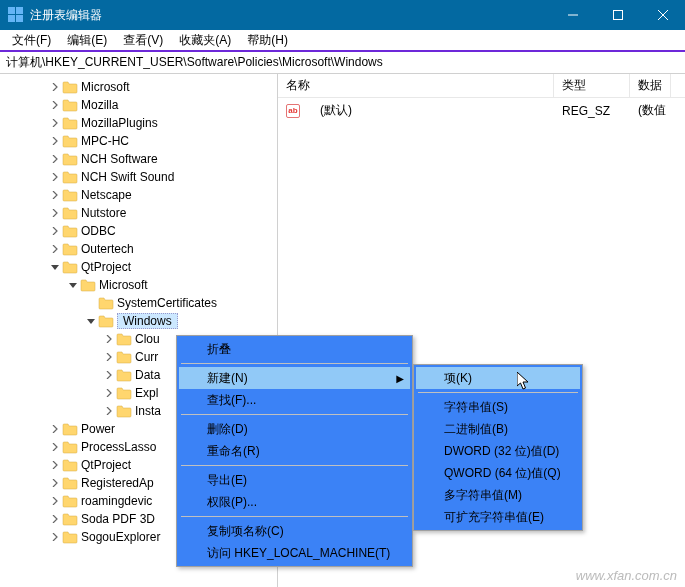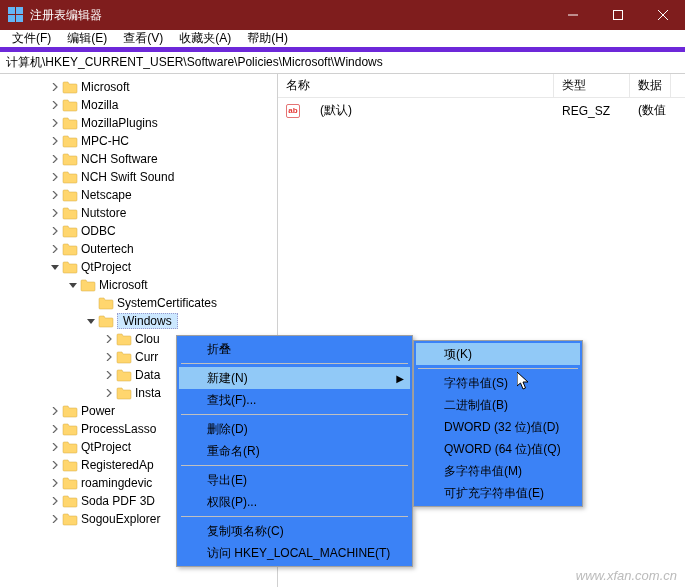--- a/index.html
+++ b/index.html
@@ -1,25 +1,25 @@
 <!DOCTYPE html>
 <html><head>
 <meta charset="utf-8">
 <style>
 * { margin: 0; padding: 0; box-sizing: border-box; font-family: "Microsoft YaHei", "Segoe UI", sans-serif; font-size: 12px; }
 body { width: 685px; height: 587px; overflow: hidden; background: #fff; position: relative; }
 
-.titlebar { height: 30px; background: #7f1d1d; display: flex; align-items: center; color: #fff; }
+.titlebar { height: 30px; background: #0369a1; display: flex; align-items: center; color: #fff; }
 .titlebar .icon { width: 16px; height: 16px; margin: 0 6px 0 8px; display: flex; flex-wrap: wrap; }
 .titlebar .icon span { width: 7px; height: 7px; background: #64b5f6; margin: 0 1px 1px 0; }
 .titlebar .title { flex: 1; font-size: 12px; }
 .winbtn { width: 45px; height: 30px; display: flex; align-items: center; justify-content: center; color: #fff; }
 .winbtn svg { stroke: #fff; stroke-width: 1; fill: none; }
 
-.menubar { height: 22px; background: #fff; border-bottom: 5px solid #6d28d9; display: flex; align-items: center; padding: 0 4px; }
+.menubar { height: 22px; background: #fff; border-bottom: 2px solid #6d28d9; display: flex; align-items: center; padding: 0 4px; }
 .menubar .item { padding: 2px 8px; }
 
 .addressbar { height: 22px; background: #fff; border-bottom: 1px solid #d0d0d0; padding: 2px 6px; display: flex; align-items: center; }
 
 .content { display: flex; height: calc(587px - 30px - 22px - 22px); }
 .tree { width: 278px; border-right: 1px solid #d0d0d0; overflow: hidden; padding-top: 4px; }
 .list { flex: 1; }
 
 .list-header { display: flex; border-bottom: 1px solid #e8e8e8; }
 .list-header .col { padding: 3px 8px; border-right: 1px solid #e8e8e8; }
@@ -32,21 +32,21 @@
 .node .fld { width: 16px; height: 14px; margin-right: 3px; }
 .node.sel .lbl { background: #cce8ff; border: 1px dotted #99c; padding: 0 5px; }
 .folder-svg { fill: #ffd66e; stroke: #d4a843; stroke-width: 0.5; }
 
 .ctx { position: absolute; background: #3b82f6; border: 1px solid #a0a0a0; box-shadow: 2px 2px 4px rgba(0,0,0,0.25); padding: 2px; }
 .ctx .row { height: 22px; display: flex; align-items: center; padding: 0 20px 0 28px; position: relative; white-space: nowrap; }
 .ctx .row.hi { background: #91c9f7; }
 .ctx .row .arrow { position: absolute; right: 6px; font-size: 10px; }
 .ctx .sep { height: 1px; background: #c0c0c0; margin: 3px 2px; }
 .ctx1 { left: 176px; top: 335px; width: 237px; }
-.ctx2 { left: 413px; top: 340px; width: 170px; }
+.ctx2 { left: 413px; top: 364px; width: 170px; }
 
 .watermark { position: absolute; right: 8px; bottom: 4px; color: #bbb; font-style: italic; font-size: 13px; }
 .cursor { position: absolute; left: 517px; top: 372px; pointer-events: none; }
 </style>
 </head>
 <body>
 
 <div class="titlebar">
   <div class="icon">
       <span></span>
@@ -262,20 +262,31 @@
       <div class="node" style="--indent: 102px;">
         <span class="exp">
           <svg width="8" height="8">
             <path d="M2,0 L6,4 L2,8" fill="none" stroke="#666" stroke-width="1.2"></path>
           </svg>
         </span>
         <svg class="fld" viewBox="0 0 16 14">
           <path class="folder-svg" d="M1,3 L1,12 Q1,13 2,13 L14,13 Q15,13 15,12 L15,5 Q15,4 14,4 L7,4 L6,2 L2,2 Q1,2 1,3 Z"></path>
         </svg>
         <span class="lbl">Data</span>
+      </div>
+      <div class="node" style="--indent: 102px;">
+        <span class="exp">
+          <svg width="8" height="8">
+            <path d="M2,0 L6,4 L2,8" fill="none" stroke="#666" stroke-width="1.2"></path>
+          </svg>
+        </span>
+        <svg class="fld" viewBox="0 0 16 14">
+          <path class="folder-svg" d="M1,3 L1,12 Q1,13 2,13 L14,13 Q15,13 15,12 L15,5 Q15,4 14,4 L7,4 L6,2 L2,2 Q1,2 1,3 Z"></path>
+        </svg>
+        <span class="lbl">Expl</span>
       </div>
       <div class="node" style="--indent: 102px;">
         <span class="exp">
           <svg width="8" height="8">
             <path d="M2,0 L6,4 L2,8" fill="none" stroke="#666" stroke-width="1.2"></path>
           </svg>
         </span>
         <svg class="fld" viewBox="0 0 16 14">
           <path class="folder-svg" d="M1,3 L1,12 Q1,13 2,13 L14,13 Q15,13 15,12 L15,5 Q15,4 14,4 L7,4 L6,2 L2,2 Q1,2 1,3 Z"></path>
         </svg>

